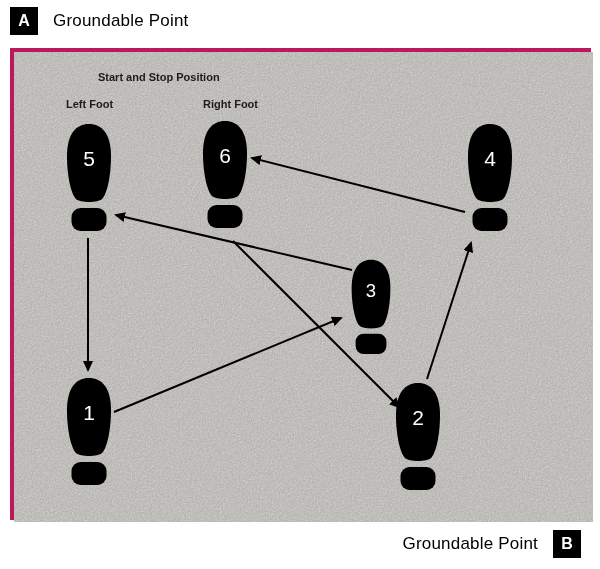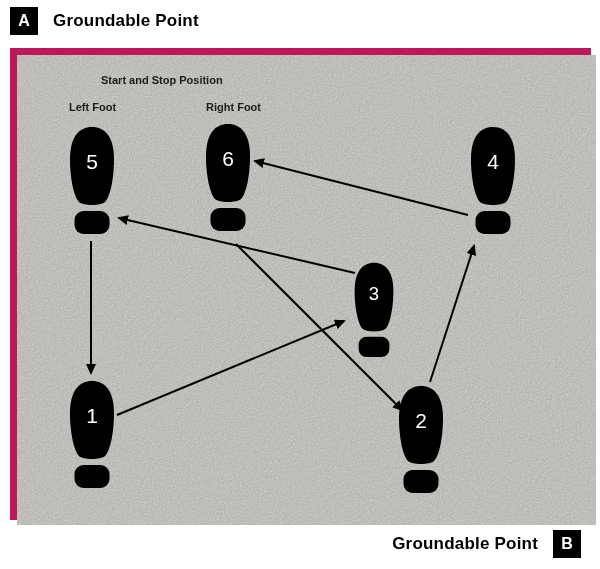--- a/index.html
+++ b/index.html
@@ -7,24 +7,24 @@
     position:relative; width:600px; height:569px; background:#ffffff;
     font-family:"Liberation Sans", sans-serif; overflow:hidden;
   }
   .header-row { position:absolute; top:7px; left:10px; display:flex; align-items:center; gap:15px; }
   .footer-row { position:absolute; bottom:11px; right:19px; display:flex; align-items:center; gap:15px; }
   .panel-marker {
     width:28px; height:28px; background:#000; color:#fff;
     display:flex; align-items:center; justify-content:center;
     font-size:16px; font-weight:700;
   }
-  .figure-title { font-size:17px; font-weight:700; color:#000; letter-spacing:0.2px; }
+  .figure-title { font-size:17px; font-weight:400; color:#000; letter-spacing:0.2px; }
   .main-area {
     position:absolute; left:10px; top:48px; width:581px; height:472px;
-    border:7px solid #be185d; box-sizing:border-box; background:#ec4899;
+    border:4px solid #be185d; box-sizing:border-box; background:#ec4899;
   }
   .main-area svg { display:block; }
   .diagram-label { font-size:11px; font-weight:700; fill:#1c1c1c; }
   .foot-sole, .foot-heel { fill:#000; }
   .foot-num { font-size:21px; font-weight:400; fill:#ffffff; text-anchor:middle; }
   .arrow { stroke:#000; stroke-width:2; }
 </style>
 </head>
 <body>
 

